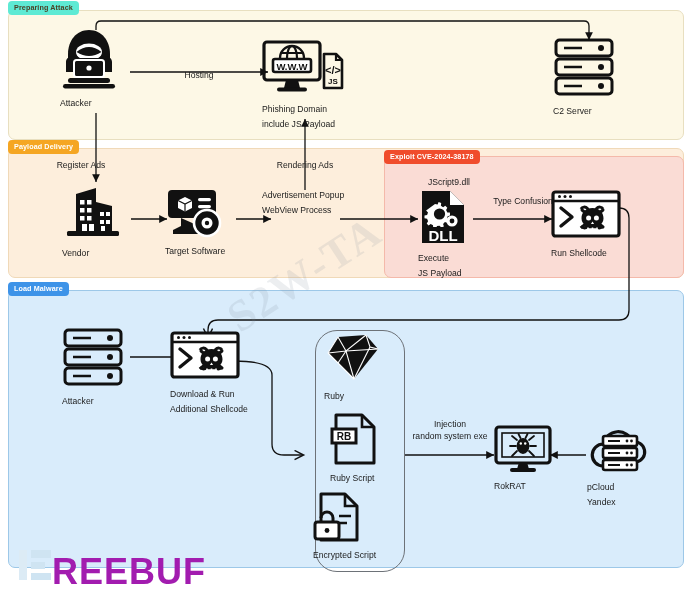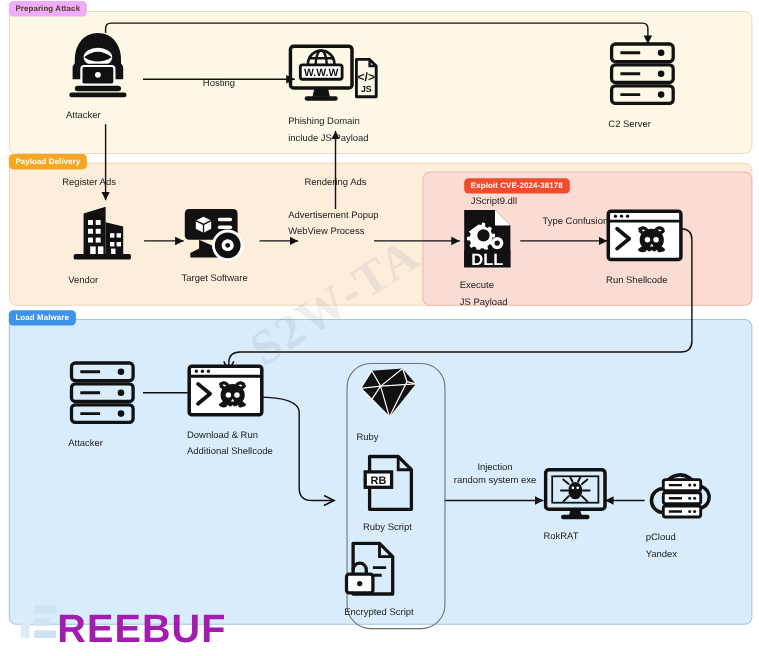--- a/index.html
+++ b/index.html
@@ -21,23 +21,23 @@
     position:absolute;
     font-size:7.2px;
     line-height:1;
     padding:3px 6px 3.5px 6px;
     border-radius:4px;
     color:#ffffff;
     letter-spacing:.1px;
     white-space:nowrap;
     font-weight:bold;
   }
-  .badge-prep{left:8px;top:1px;background:#f0abfc;color:#4b4227;}
+  .badge-prep{left:8px;top:1px;background:#5eead4;color:#4b4227;}
   .badge-payload{left:8px;top:140px;background:#f5a623;color:#ffffff;}
-  .badge-exploit{left:384px;top:162px;background:#f04c2c;color:#ffffff;margin-left:38px;}
+  .badge-exploit{left:384px;top:150px;background:#f04c2c;color:#ffffff;}
   .badge-load{left:8px;top:282px;background:#3d93e8;color:#ffffff;}
 
   .node{position:absolute;text-align:left;}
   .node .glyph{display:block;margin:0 auto;}
   .node .cap{
     display:block;
     font-size:8.6px;
     color:#1b1b1b;
     line-height:12px;
     white-space:nowrap;

